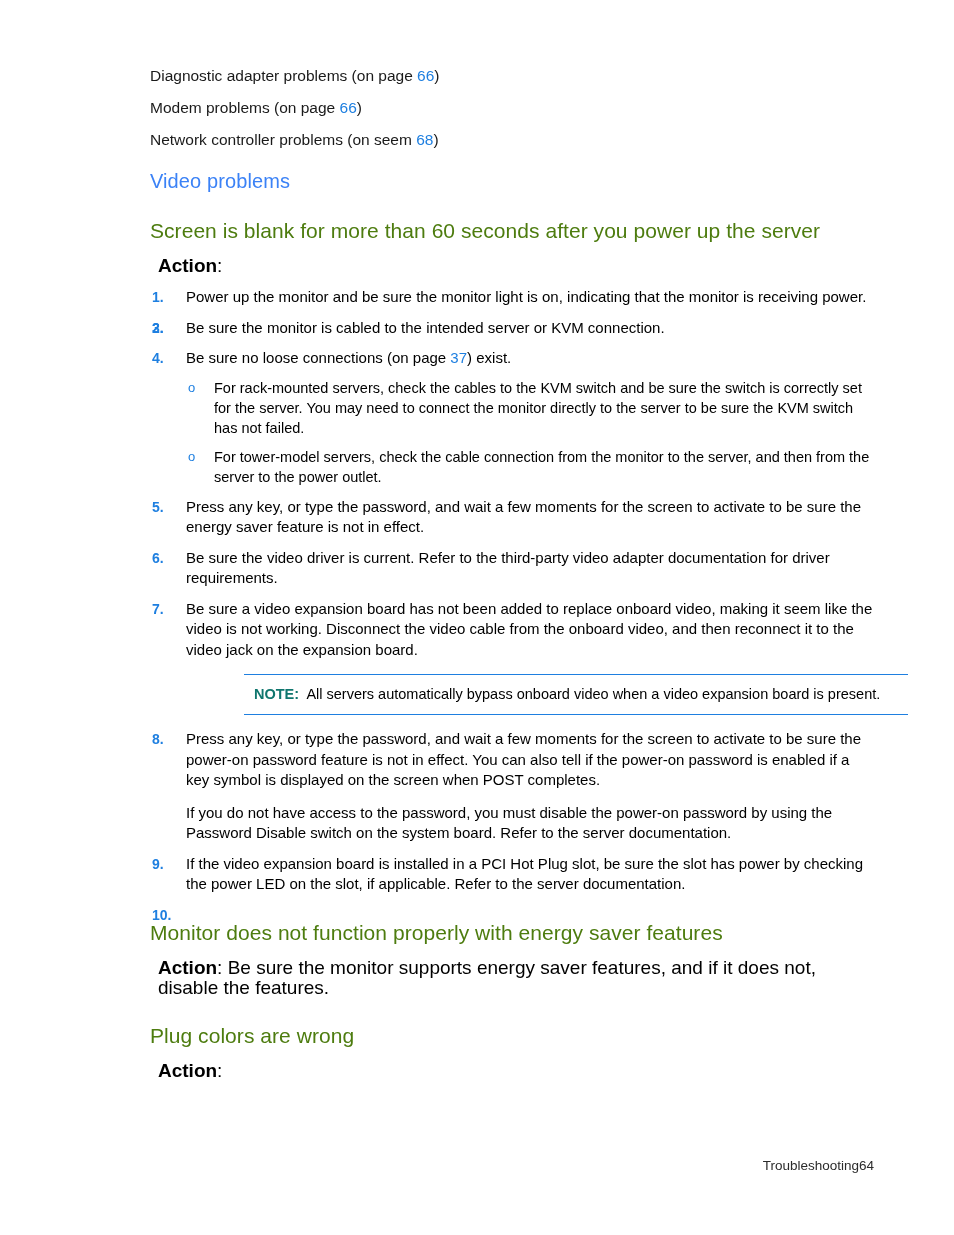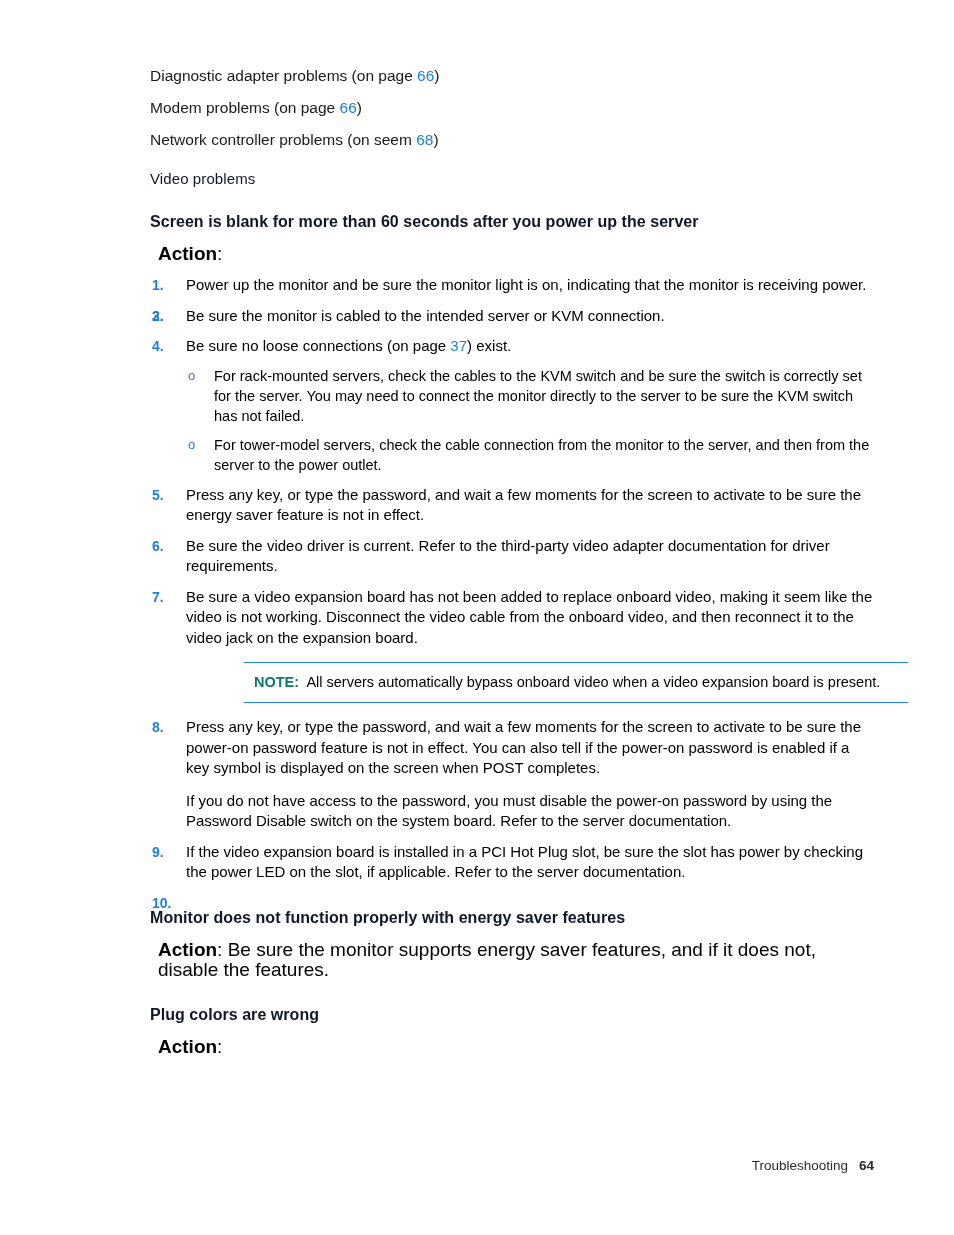--- a/index.html
+++ b/index.html
@@ -37,30 +37,30 @@
     line-height: 19px;
     margin-bottom: 13px;
     color: #1a1a1a;
   }
   .pageref {
     color: #1e7fe0;
   }
 
   
   .h1 {
-    color: #0f172a;
-    font-size: 15px;
+    color: #3b82f6;
+    font-size: 20px;
     font-weight: normal;
     margin: 21px 0 0 0;
     letter-spacing: 0.1px;
   }
   .h2 {
-    color: #0f172a;
-    font-size: 16px;
-    font-weight: bold;
+    color: #4d7c0f;
+    font-size: 21px;
+    font-weight: normal;
     margin: 26px 0 0 0;
     letter-spacing: 0.05px;
   }
 
   .action-line {
     font-size: 19px;
     line-height: 20px;
     margin: 13px 0 0 8px;
   }
   .action-label {
@@ -136,22 +136,21 @@
   .footer {
     position: absolute;
     left: 0;
     top: 1158px;
     width: 874px;
     text-align: right;
     font-size: 13.5px;
     color: #2b2b2b;
   }
   .footer .fpage {
-    margin-left: 11px;
-    font-weight: bold;
+    margin-left: 0;
   }
 </style>
 </head>
 <body>
 
 <div class="page">
   <div class="content">
 
     <div class="xref-line">
       <span>Diagnostic adapter problems (on page </span><span class="pageref">66</span><span>)</span>

